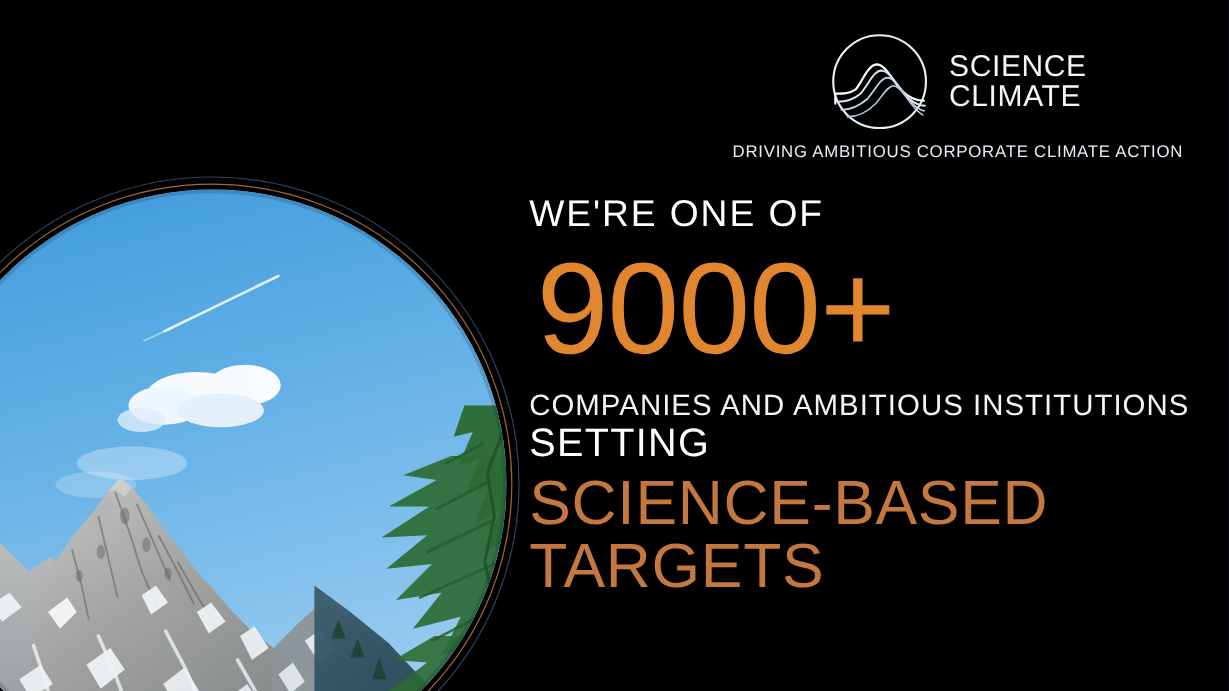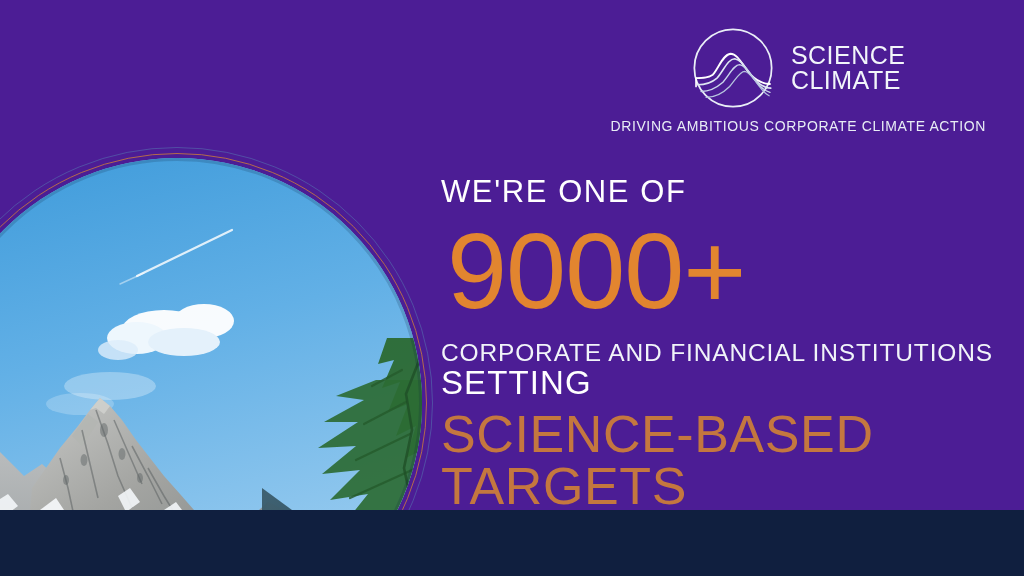--- a/index.html
+++ b/index.html
@@ -5,22 +5,22 @@
   * { margin:0; padding:0; box-sizing:border-box; }
   html, body {
     width:1024px; height:576px;
     overflow:hidden;
     background:#101f3f;
     font-family:"Liberation Sans", sans-serif;
   }
 
   .slide {
     position:relative;
-    width:1024px; height:510px;
-    background:#4c1d95;
+    width:1024px; height:576px;
+    background:#000000;
     overflow:hidden;
   }
 
   
   .logo-lockup {
     position:absolute;
     top:26px; right:38px;
     display:flex;
     flex-direction:column;
     align-items:center;
@@ -76,21 +76,21 @@
     inset:0;
     border-radius:50%;
     overflow:hidden;
     background:#6fb4e6;
   }
   .photo-svg { display:block; width:490px; height:490px; }
 
   
   .copy {
     position:absolute;
-    left:441px; top:176px;
+    left:441px; top:162px;
     width:560px;
   }
   .kicker {
     color:#ffffff;
     font-size:31px;
     font-weight:400;
     letter-spacing:1.6px;
     line-height:1;
   }
   .bignum {
@@ -291,18 +291,18 @@
         </g>
 
         <ellipse cx="245" cy="245" rx="245" ry="245" fill="none" stroke="#0d1f3f" stroke-width="6" opacity="0.18"></ellipse>
       </svg>
     </div>
   </div>
 
   <div class="copy">
     <div class="kicker">WE'RE ONE OF</div>
     <div class="bignum">9000+</div>
-    <div class="subline">CORPORATE AND FINANCIAL INSTITUTIONS</div>
+    <div class="subline">COMPANIES AND AMBITIOUS INSTITUTIONS</div>
     <div class="setting">SETTING</div>
     <div class="sbt">SCIENCE-BASED TARGETS</div>
   </div>
 
 </div>
 
 </body></html>

